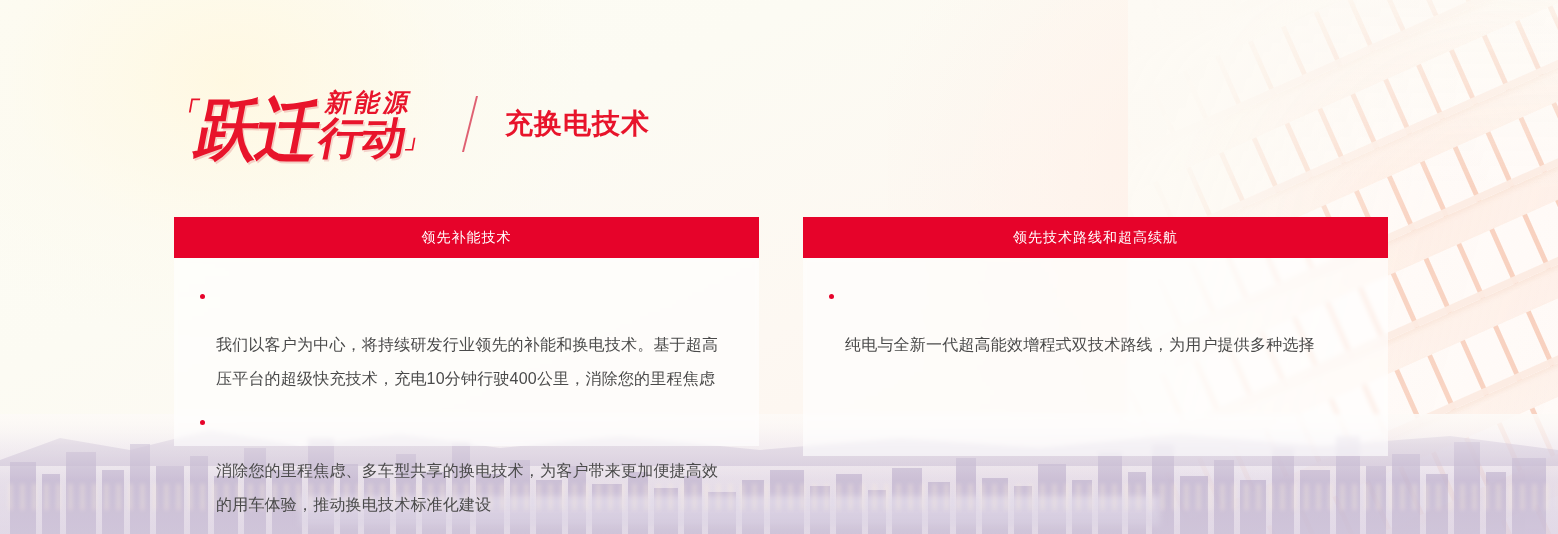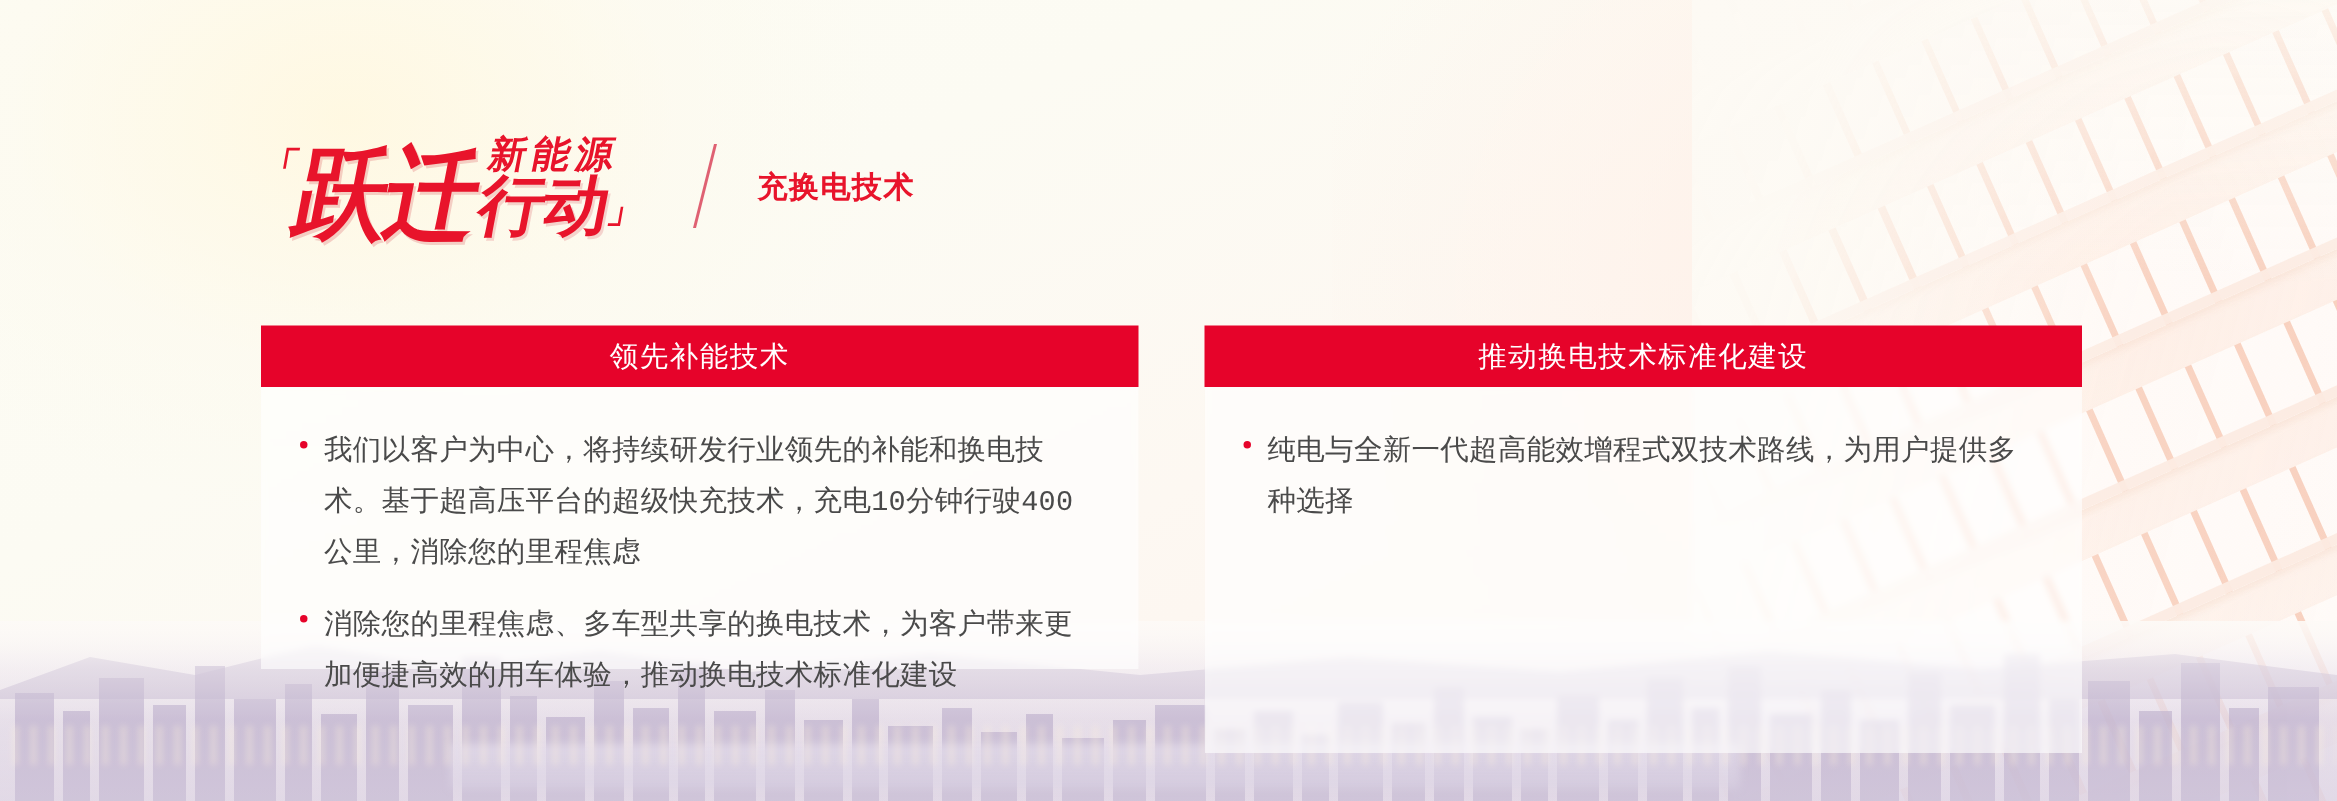--- a/index.html
+++ b/index.html
@@ -177,21 +177,21 @@
   }
   .logo-divider {
     width: 2px;
     height: 56px;
     background: #d9455c;
     transform: skewX(-14deg);
     margin: 0 34px 0 40px;
     opacity: 0.85;
   }
   .logo-subtitle {
-    font-size: 20px;
+    font-size: 28px;
     font-weight: 700;
     color: #e8142b;
     letter-spacing: 1px;
     font-family: "DejaVu Sans", "Liberation Sans", sans-serif;
     text-align: center;
   }
 
   
   .cards {
     position: absolute;
@@ -205,54 +205,55 @@
     display: flex;
     flex-direction: column;
   }
   .card-header {
     height: 41px;
     background: #e6032a;
     display: flex;
     align-items: center;
     justify-content: center;
     color: #ffffff;
-    font-size: 19px;
+    font-size: 14px;
     font-weight: 500;
     letter-spacing: 1px;
     font-family: "DejaVu Sans", "Liberation Sans", sans-serif;
   }
   .card-body {
     background: rgba(255,255,255,0.62);
     backdrop-filter: blur(2px);
     padding: 26px 26px 24px 26px;
     box-sizing: border-box;
   }
   .card-body.left  { height: 188px; }
-  .card-body.right { height: 244px; }
+  .card-body.right { height: 198px; }
 
   .bullet-list { margin: 0; padding: 0; list-style: none; }
   .bullet-item {
     display: flex;
     align-items: flex-start;
     margin-bottom: 14px;
   }
   .bullet-item:last-child { margin-bottom: 0; }
   .bullet-dot {
     flex: 0 0 auto;
     width: 5px; height: 5px;
     border-radius: 50%;
     background: #e6032a;
     margin: 10px 11px 0 0;
   }
   .bullet-text {
-    font-size: 19px;
+    font-size: 16px;
     line-height: 34px;
     color: #4a4a4a;
-    font-family: Liberation Mono, monospace;
+    font-family: Liberation Sans, sans-serif;
     letter-spacing: 0.2px;
+    margin-top: 44px;
   }
 </style>
 </head>
 <body>
 
 <div id="stage">
 
   <div class="bg-layer bg-glow-left"></div>
   <div class="bg-layer bg-glow-right"></div>
 
@@ -362,21 +363,21 @@
           </li>
           <li class="bullet-item">
             <span class="bullet-dot"></span>
             <span class="bullet-text">消除您的里程焦虑、多车型共享的换电技术，为客户带来更加便捷高效的用车体验，推动换电技术标准化建设</span>
           </li>
         </ul>
       </div>
     </div>
 
     <div class="card">
-      <div class="card-header">推动换电技术标准化建设</div>
+      <div class="card-header">领先技术路线和超高续航</div>
       <div class="card-body right">
         <ul class="bullet-list">
           <li class="bullet-item">
             <span class="bullet-dot"></span>
             <span class="bullet-text">纯电与全新一代超高能效增程式双技术路线，为用户提供多种选择</span>
           </li>
         </ul>
       </div>
     </div>
 

